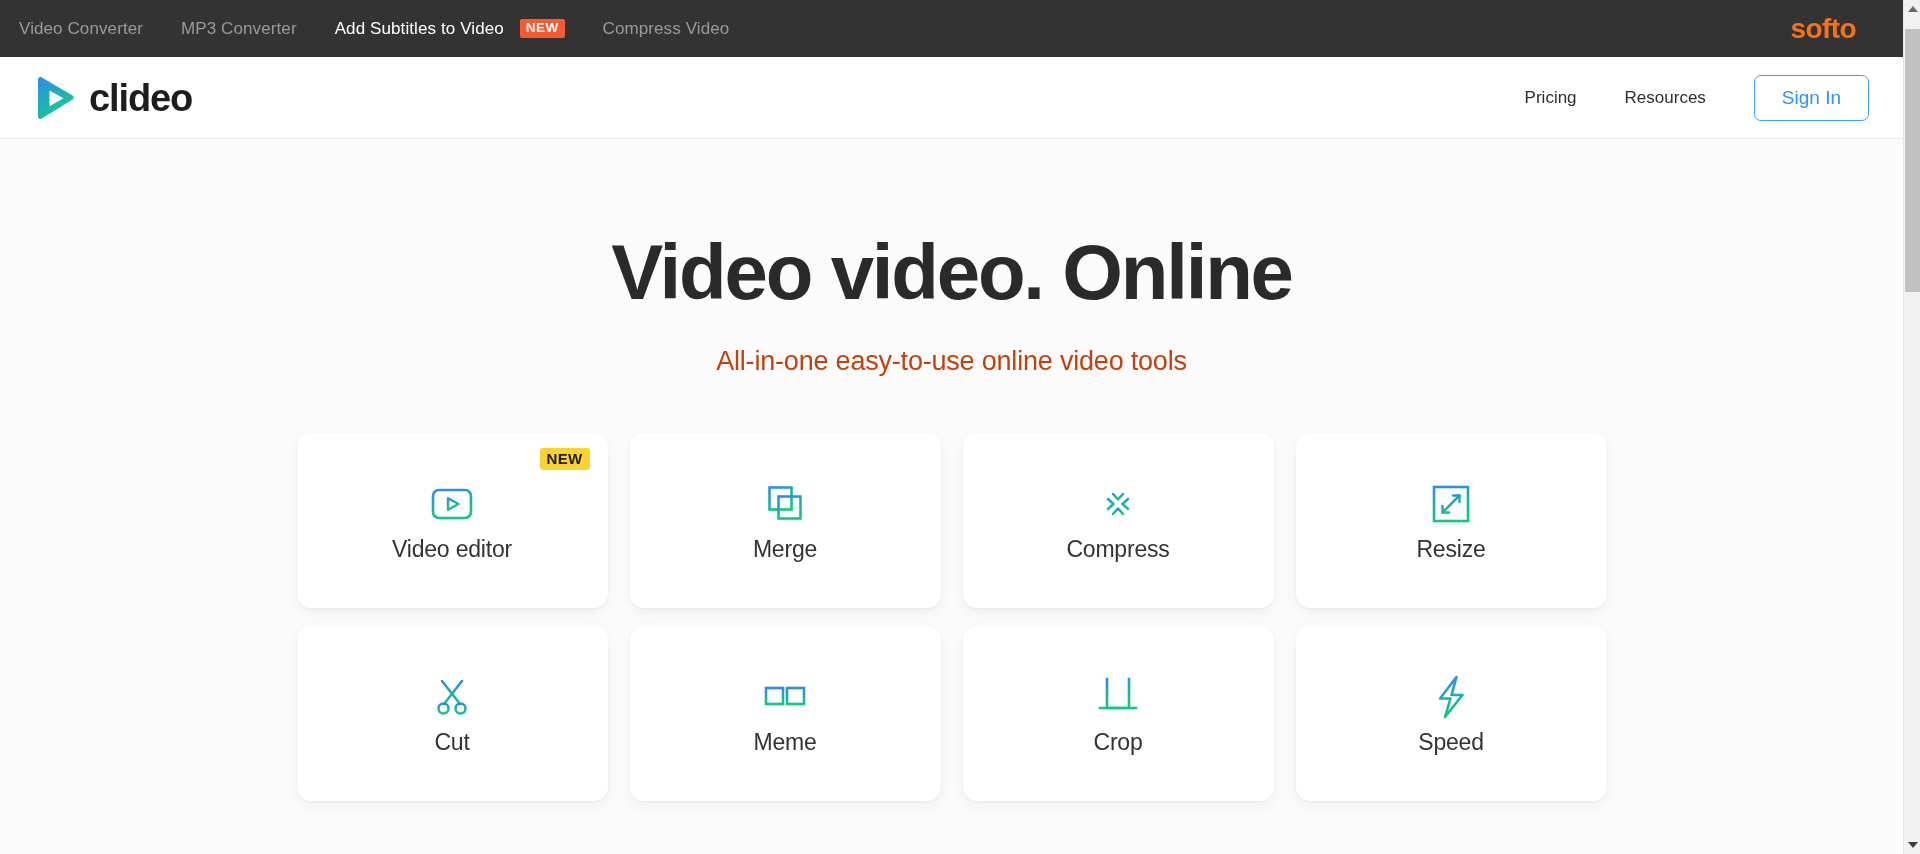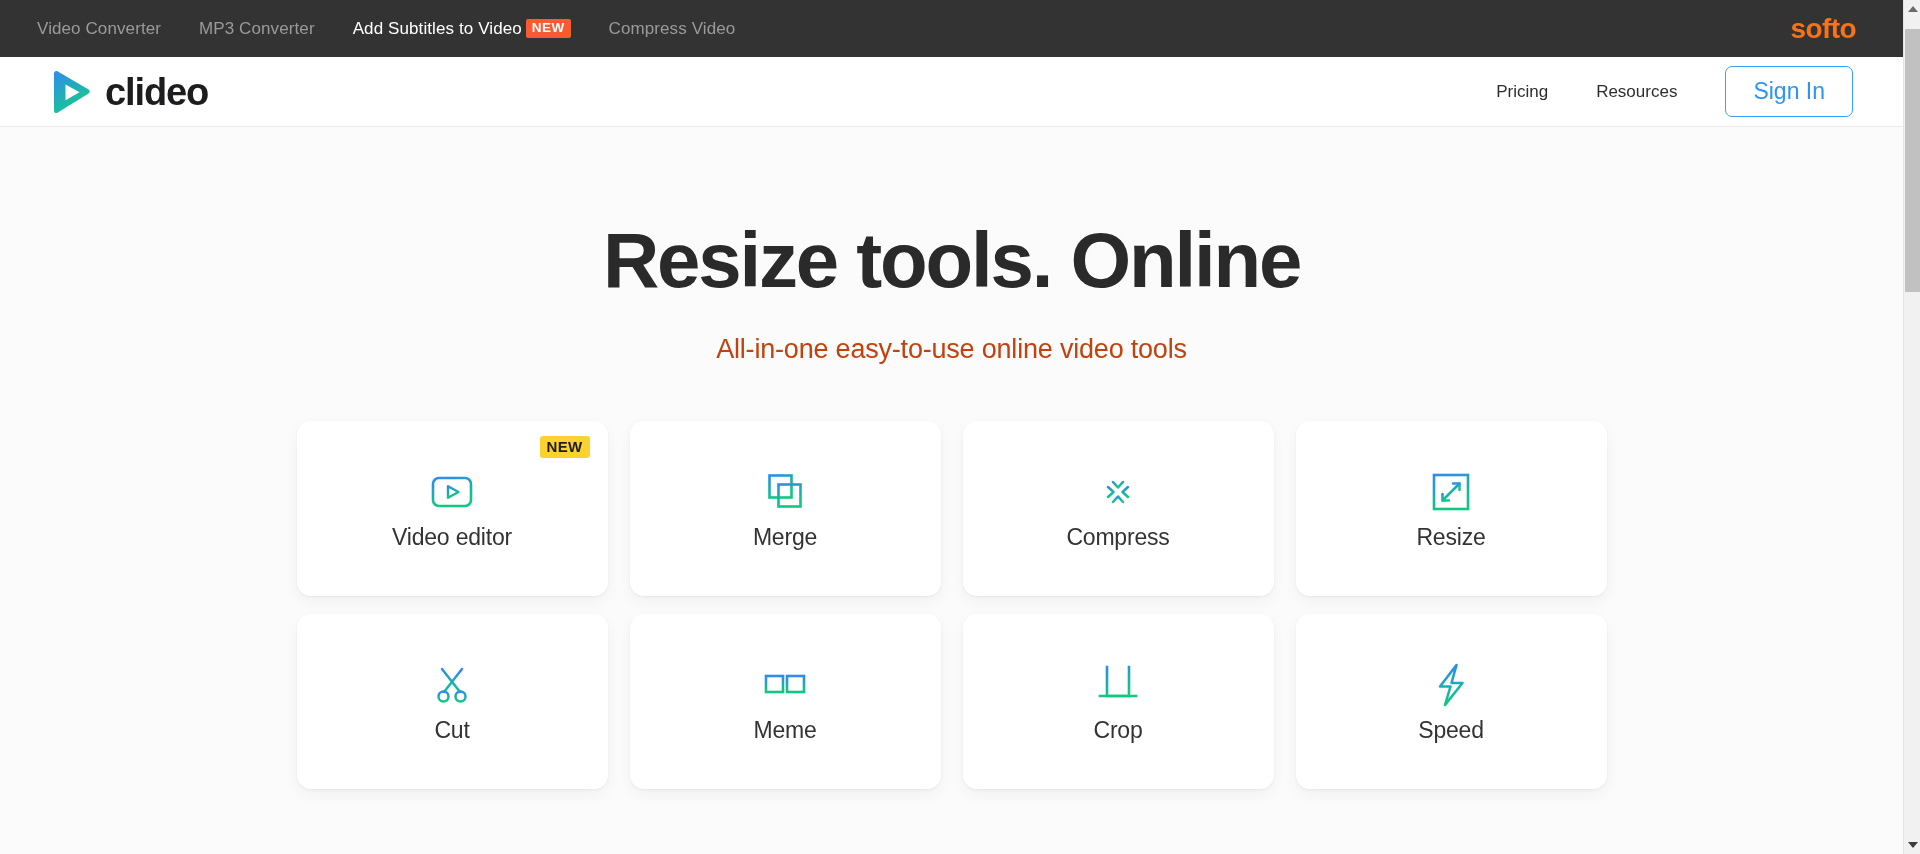--- a/index.html
+++ b/index.html
@@ -30,32 +30,32 @@
     height:57px;
     background:#333333;
     display:flex;
     align-items:center;
     position:relative;
   }
   .topbar-links {
     display:flex;
     align-items:center;
     gap:38px;
-    margin-left:37px;
+    margin-left:19px;
   }
   .topbar-link {
     color:#9a9a9a;
     font-size:17px;
     letter-spacing:.1px;
     text-decoration:none;
     white-space:nowrap;
     cursor:pointer;
   }
   .topbar-link.active { color:#ffffff; }
-  .topbar-link-wrap { display:flex; align-items:center; gap:4px; }
+  .topbar-link-wrap { display:flex; align-items:center; gap:16px; }
   .new-pill {
     background:#fa5a32;
     color:#ffffff;
     font-size:13.5px;
     font-weight:700;
     letter-spacing:.4px;
     padding:2px 6px 3px;
     border-radius:2px;
     line-height:1;
   }
@@ -65,25 +65,25 @@
     top:50%;
     transform:translateY(-50%);
     color:#f97316;
     font-size:28px;
     font-weight:700;
     letter-spacing:-.6px;
   }
 
   
   .header {
-    height:70px;
+    height:82px;
     background:#ffffff;
     border-bottom:1px solid #ececec;
     display:flex;
-    padding:0 50px;
+    padding:0 34px;
   }
   .logo { display:flex; align-items:center; gap:13px; cursor:pointer; }
   .logo svg { display:block; }
   .logo-text {
     font-size:38px;
     font-weight:700;
     color:#1d1d1f;
     letter-spacing:-1.1px;
     line-height:1;
   }
@@ -97,21 +97,21 @@
     color:#2e2e2e;
     font-size:17px;
     text-decoration:none;
     cursor:pointer;
     white-space:nowrap;
   }
   .signin-btn {
     border:1.6px solid #38a0ff;
     color:#2d93f7;
     background:#ffffff;
-    font-size:23px;
+    font-size:19px;
     padding:11px 27px;
     border-radius:7px;
     cursor:pointer;
     font-family:inherit;
     white-space:nowrap;
   }
 
   
   .hero { text-align:center; padding-top:92px; }
   .hero-title {
@@ -258,21 +258,21 @@
       </div>
 
       <div class="header-nav">
         <a class="nav-link" href="#">Pricing</a>
         <a class="nav-link" href="#">Resources</a>
         <button class="signin-btn">Sign In</button>
       </div>
     </div>
 
     <div class="hero">
-      <h1 class="hero-title">Resize tools. Online</h1>
+      <h1 class="hero-title">Video video. Online</h1>
       <p class="hero-sub">All-in-one easy-to-use online video tools</p>
     </div>
 
     <div class="tools">
 
       <div class="tool-row">
 
         <div class="tool-card">
           <span class="card-badge">NEW</span>
           <span class="tool-icon">

